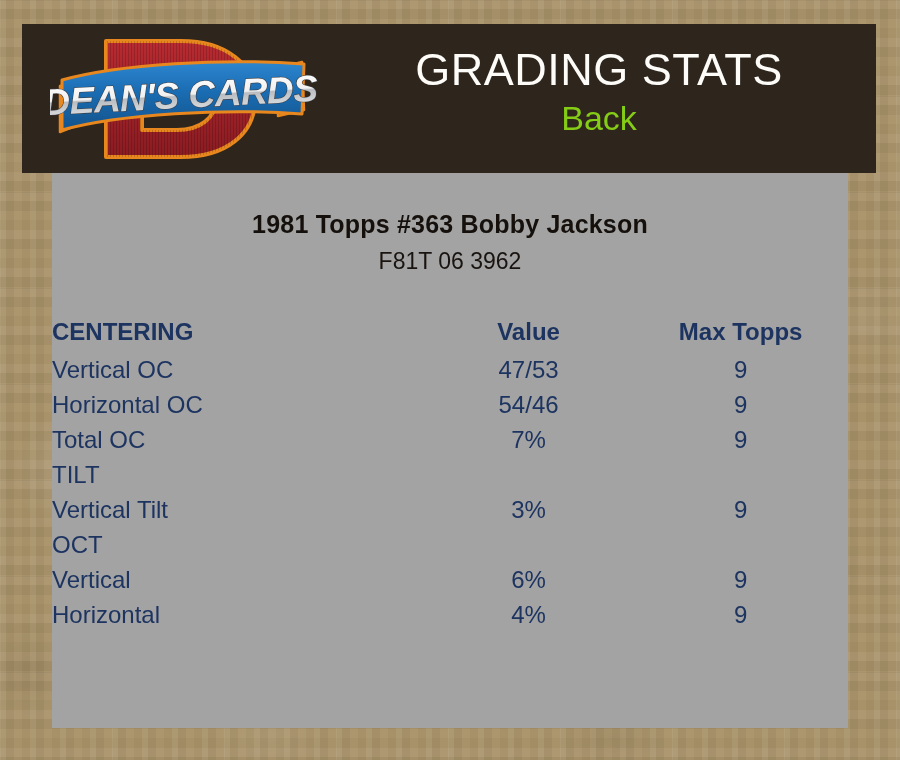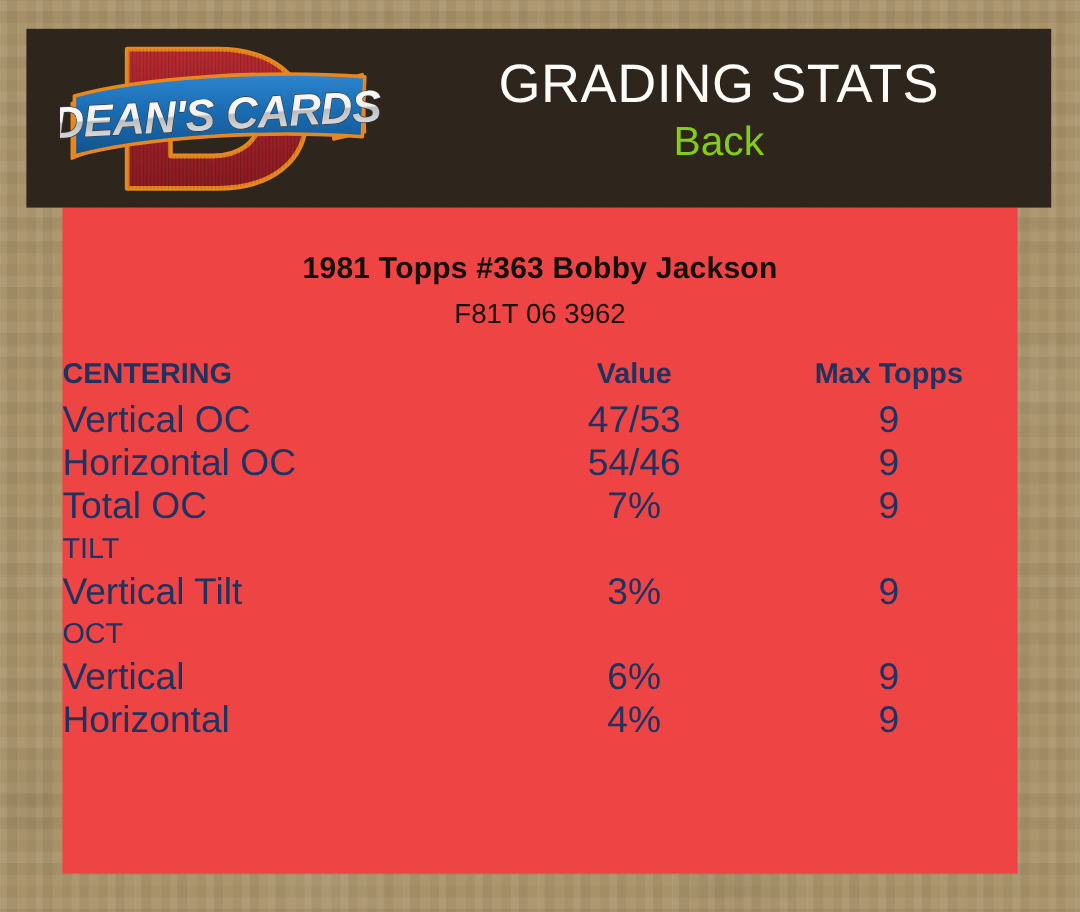--- a/index.html
+++ b/index.html
@@ -97,21 +97,21 @@
     font-weight: 400;
   }
 
   
   #content-panel {
     position: absolute;
     left: 52px;
     top: 173px;
     width: 796px;
     height: 555px;
-    background: #ef4444;
+    background: #a3a3a3;
     z-index: 2;
   }
 
   #card-info {
     text-align: center;
     padding-top: 35px;
   }
 
   #card-title {
     color: #15100c;
@@ -124,21 +124,21 @@
   #card-serial {
     color: #1a1410;
     font-size: 23px;
     font-weight: 400;
     line-height: 30px;
     padding-top: 6px;
   }
 
   
   #stats-table {
-    margin-top: 16px;
+    margin-top: 36px;
     width: 100%;
     border-collapse: collapse;
     color: #1d3461;
   }
 
   #stats-table td { padding: 0; }
 
   .col-label { width: 355px; }
   .col-value { width: 200px; text-align: center; }
   .col-grade { width: 205px; text-align: center; }
@@ -155,21 +155,21 @@
   .section-row td {
     font-size: 24px;
     font-weight: normal;
     height: 35px;
     vertical-align: middle;
   }
 
   .section-row .col-label { padding-left: 102px; }
 
   .stat-row td {
-    font-size: 31px;
+    font-size: 24px;
     font-weight: 400;
     height: 35px;
     vertical-align: middle;
   }
 
   .stat-row .col-label { padding-left: 152px; }
 </style>
 </head>
 <body>
 

